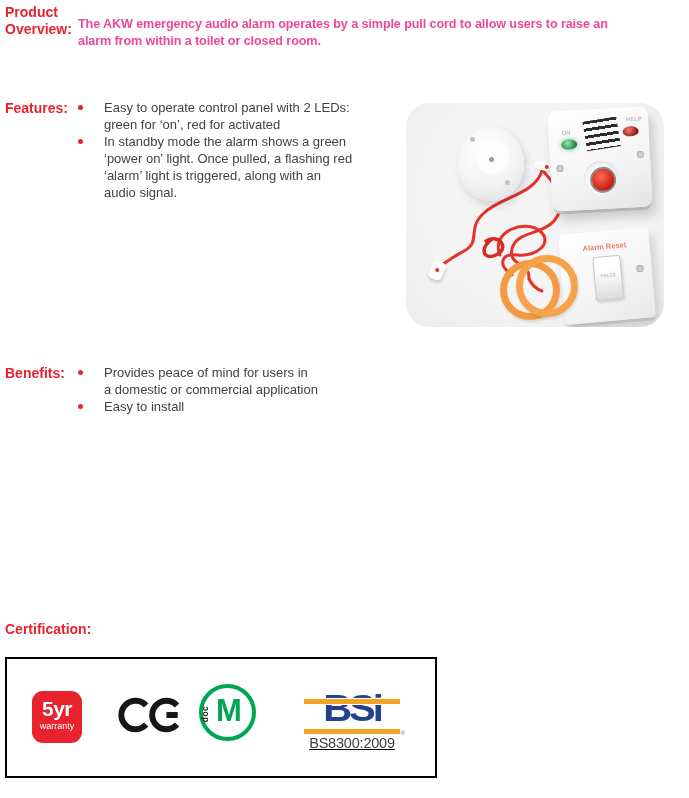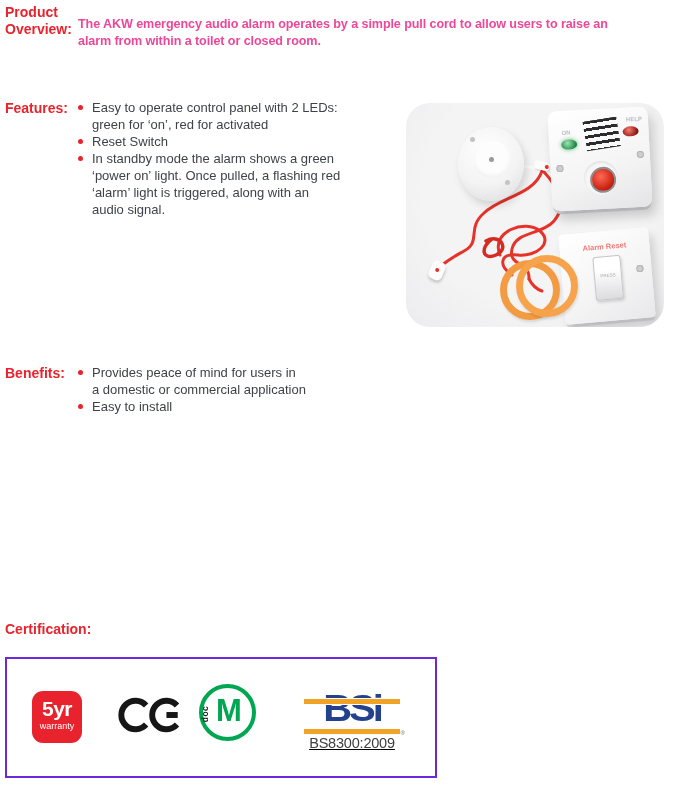--- a/index.html
+++ b/index.html
@@ -14,21 +14,21 @@
                  font-weight:bold;font-size:12.6px;line-height:17px;
                  color:#ec4899;letter-spacing:-0.1px;white-space:pre-line;}
 
   
   .blist{position:absolute;left:78px;width:330px;margin:0;padding:0;list-style:none;
          font-size:13px;line-height:17px;color:#3f4347;}
   .blist li{display:flex;}
   .dot{width:14px;flex:0 0 14px;}
   .dot i{display:block;width:5px;height:5px;margin-top:6px;border-radius:50%;
          background:#e8232d;}
-  .itext{flex:1;white-space:pre-line;}
+  .itext{flex:1;white-space:pre-line;margin-left:12px;}
 
   
   .photo{position:absolute;left:406px;top:103px;width:258px;height:224px;
          border-radius:24px;background:radial-gradient(circle at 50% 40%,#f4f4f5 60%,#ececee 100%);
          overflow:hidden;}
   .ceiling{position:absolute;left:52px;top:24px;width:66px;height:74px;border-radius:50%;
            background:radial-gradient(circle at 42% 32%,#ffffff 0%,#f3f3f3 55%,#d9d9db 100%);
            box-shadow:3px 5px 9px rgba(0,0,0,.14);}
   .ceiling .inner{position:absolute;left:15px;top:13px;width:38px;height:38px;border-radius:50%;
            background:#fdfdfd;box-shadow:inset 0 -2px 4px rgba(0,0,0,.06);}
@@ -69,21 +69,21 @@
   .cordsvg{position:absolute;left:0;top:0;}
   .connector{position:absolute;left:128px;top:58px;width:16px;height:9px;border-radius:4px;
              background:#fbfbfb;transform:rotate(12deg);box-shadow:1px 1px 2px rgba(0,0,0,.18);}
   .connector i{position:absolute;right:1px;top:2.5px;width:4px;height:4px;border-radius:50%;background:#e6332a;}
   .cordend{position:absolute;left:24px;top:158px;width:14px;height:19px;border-radius:5px;
            background:#fcfcfc;transform:rotate(24deg);box-shadow:1px 2px 3px rgba(0,0,0,.2);}
   .cordend i{position:absolute;left:5px;top:7px;width:4px;height:4px;border-radius:50%;background:#e6332a;}
 
   
   .certbox{position:absolute;left:5px;top:657px;width:432px;height:121px;box-sizing:border-box;
-           border:2px solid #6d28d9;background:#fff;}
+           border:2px solid #000000;background:#fff;}
   .warranty{position:absolute;left:25px;top:32px;width:50px;height:52px;border-radius:11px;
             background:#e8232d;color:#fff;text-align:center;}
   .warranty .yr{font-size:21px;font-weight:bold;line-height:24px;margin-top:6px;letter-spacing:-0.5px;}
   .warranty .cap{font-size:9px;line-height:11px;}
   .cemark{position:absolute;left:110px;top:37px;}
   .docm{position:absolute;left:192px;top:25px;width:57px;height:57px;border-radius:50%;
         border:4px solid #00a651;box-sizing:border-box;background:#fff;}
   .docm .doc{position:absolute;left:-6px;top:21px;transform:rotate(-90deg);
         font-size:8.5px;font-weight:bold;color:#1a1a1a;letter-spacing:.5px;}
   .docm .m{position:absolute;left:13px;top:5px;font-size:31px;font-weight:bold;
@@ -116,26 +116,20 @@
       <span class="dot">
           <i></i>
         </span>
       <span class="itext">Easy to operate control panel with 2 LEDs:
 green for ‘on’, red for activated</span>
     </li>
     <li>
       <span class="dot">
           <i></i>
         </span>
-      <span class="itext">Reset Switch</span>
-    </li>
-    <li>
-      <span class="dot">
-          <i></i>
-        </span>
       <span class="itext">In standby mode the alarm shows a green
 ‘power on’ light. Once pulled, a flashing red
 ‘alarm’ light is triggered, along with an
 audio signal.</span>
     </li>
   </ul>
 
   <div class="photo">
     <svg class="cordsvg" width="258" height="224" viewBox="0 0 258 224">
       <path d="M84 60 C 100 66 116 60 132 66" stroke="#fbfbfb" stroke-width="3.2" fill="none" stroke-linecap="round"></path>

